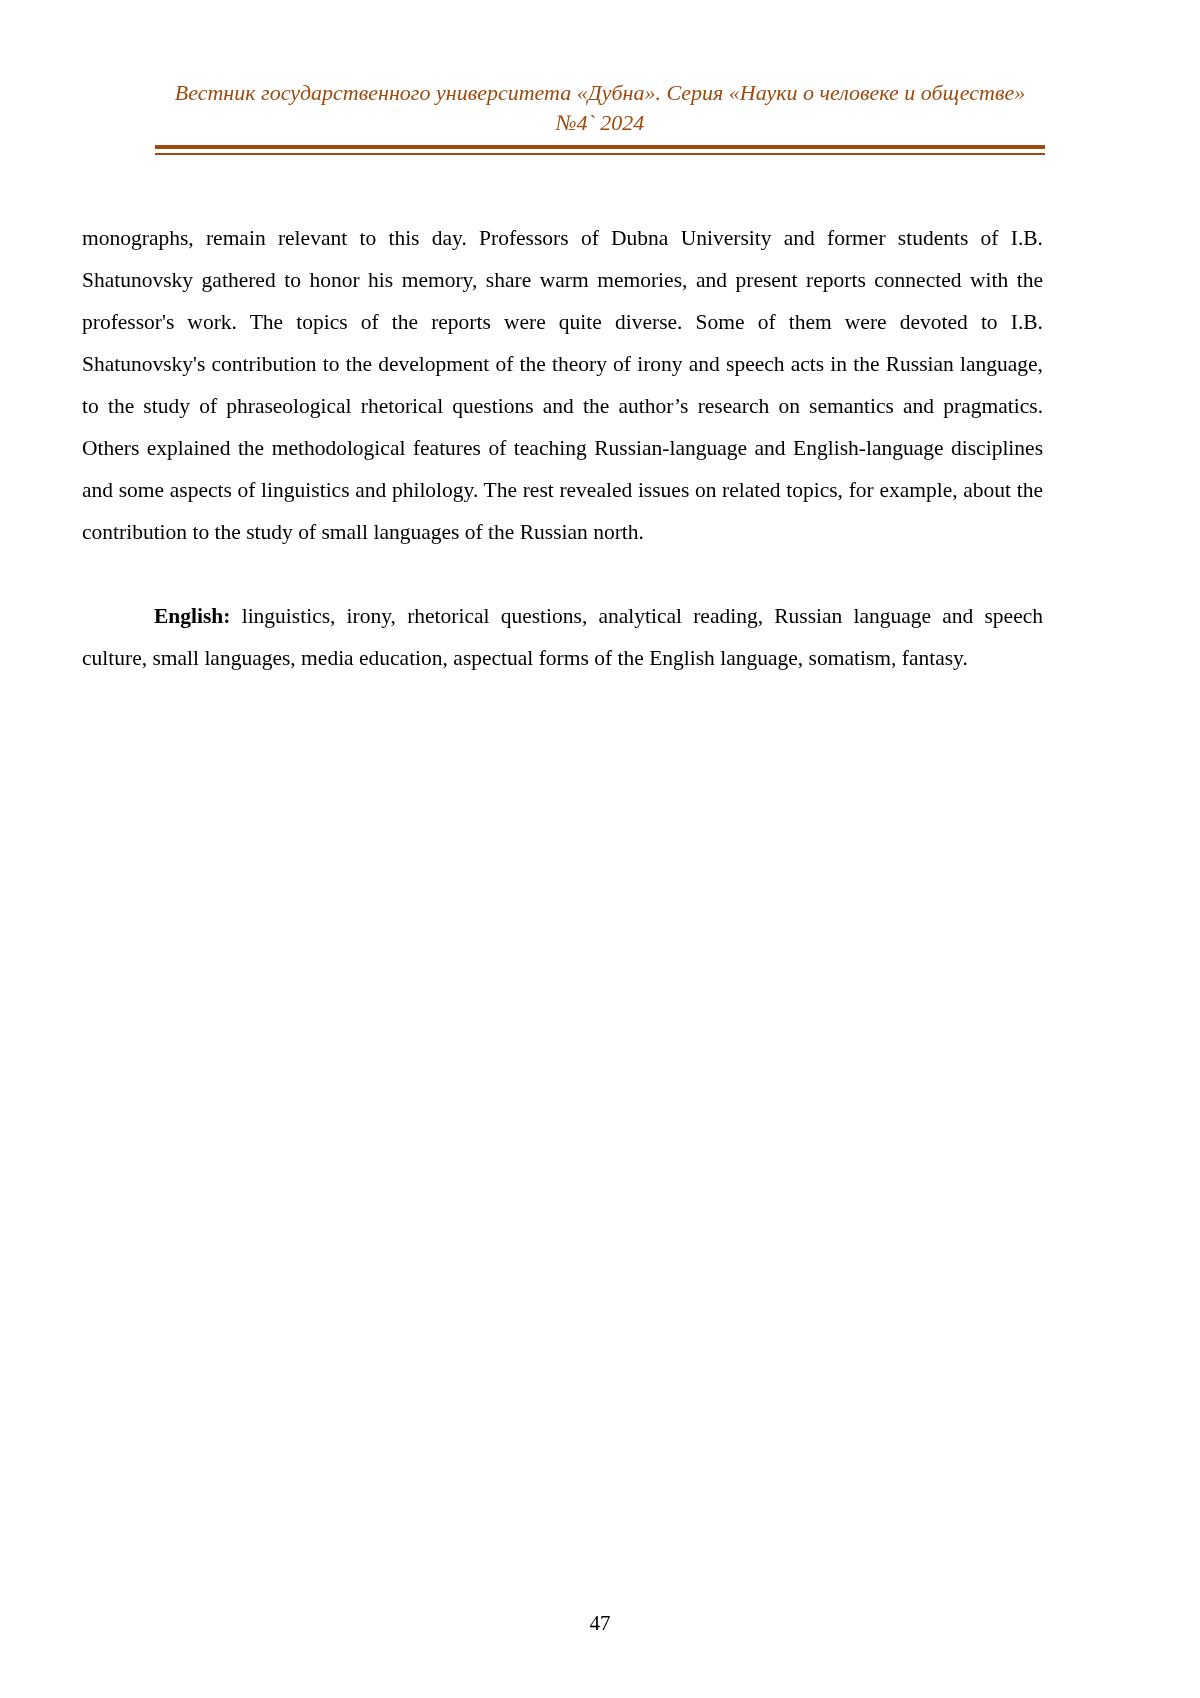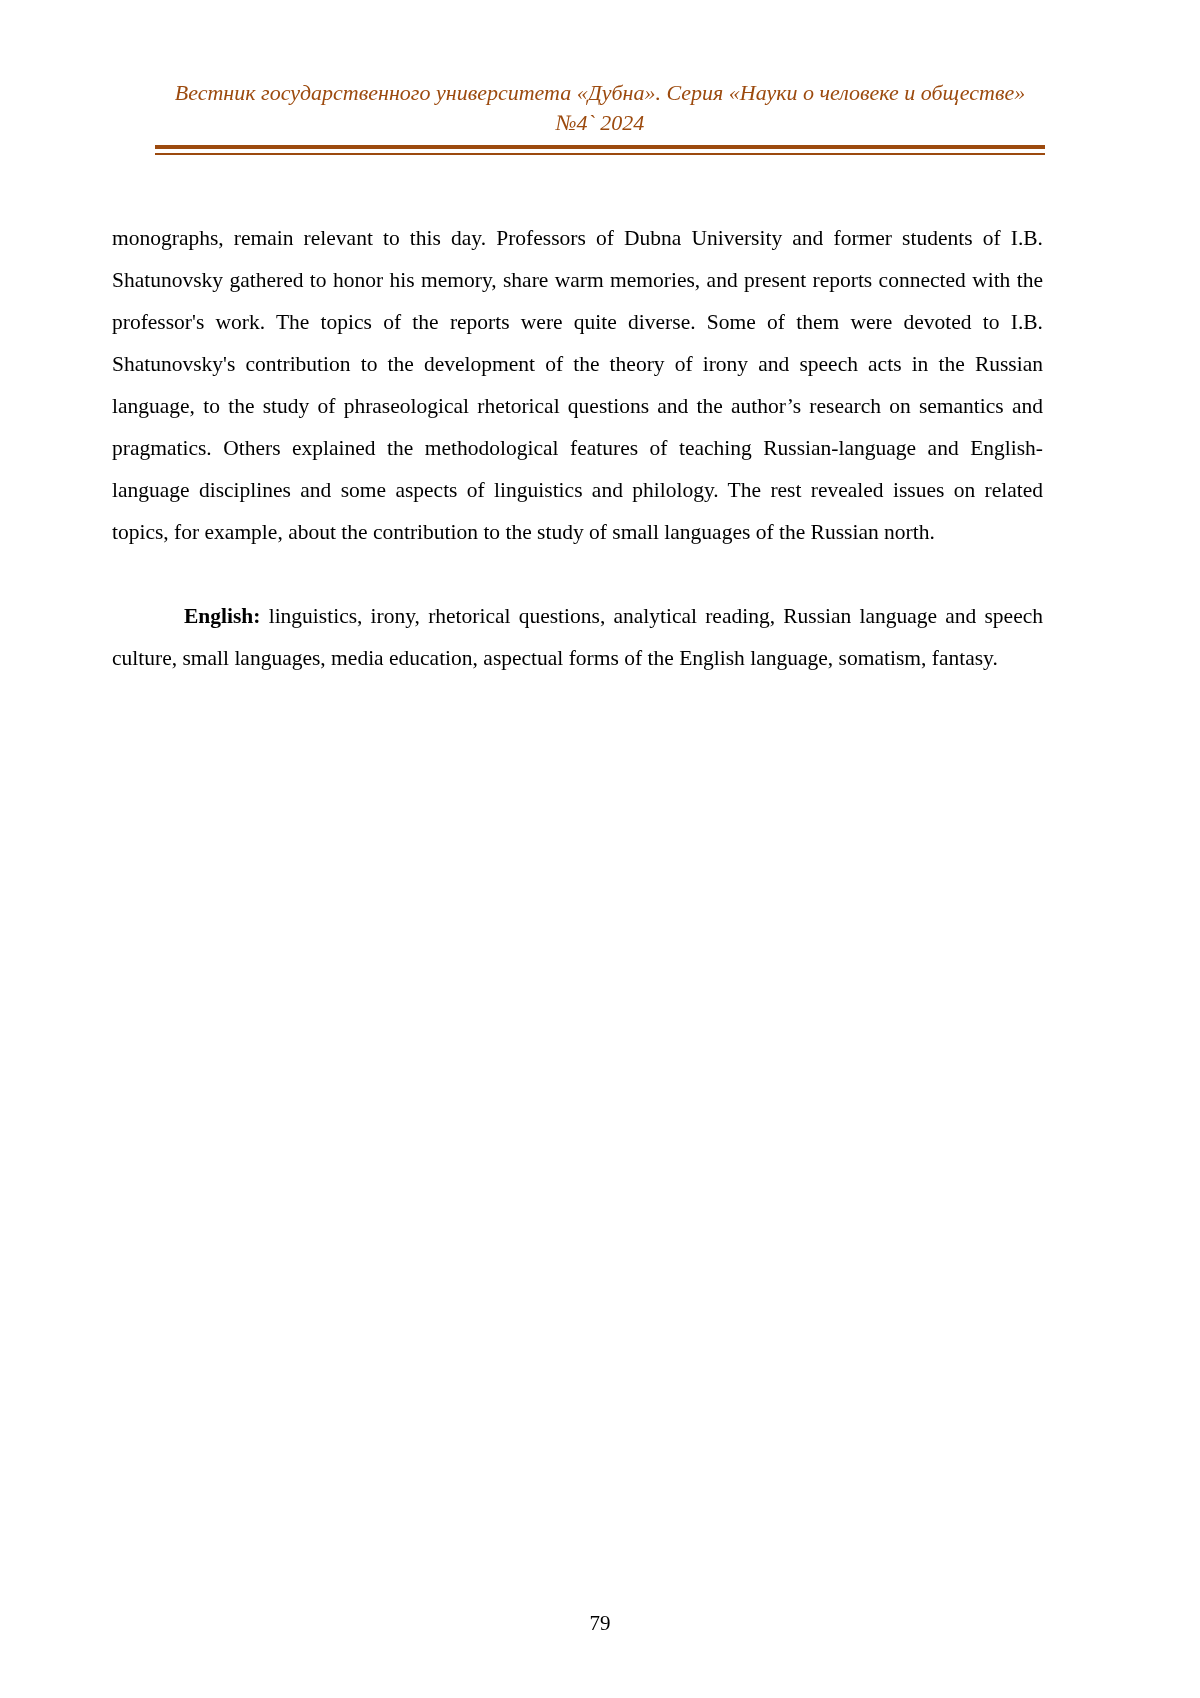--- a/index.html
+++ b/index.html
@@ -28,21 +28,21 @@
     color: #9c4a0e;
     padding: 0 10px;
   }
   .header-rule {
     margin-top: 7px;
     height: 4px;
     border-top: 4px solid #9c4a0e;
     border-bottom: 2px solid #9c4a0e;
   }
   .content {
-    margin: 62px 157px 0 112px;
+    margin: 62px 157px 0 82px;
     font-size: 21.5px;
     line-height: 42px;
   }
   .body-paragraph {
     margin: 0;
     text-align: justify;
     text-justify: inter-word;
   }
   .keywords-paragraph {
     margin: 42px 0 0 0;
@@ -77,16 +77,16 @@
 
   <main class="content">
     <p class="body-paragraph">monographs, remain relevant to this day. Professors of Dubna University and former students of I.B. Shatunovsky gathered to honor his memory, share warm memories, and present reports connected with the professor's work. The topics of the reports were quite diverse. Some of them were devoted to I.B. Shatunovsky's contribution to the development of the theory of irony and speech acts in the Russian language, to the study of phraseological rhetorical questions and the author’s research on semantics and pragmatics. Others explained the methodological features of teaching Russian-language and English-language disciplines and some aspects of linguistics and philology. The rest revealed issues on related topics, for example, about the contribution to the study of small languages of the Russian north.</p>
 
     <p class="keywords-paragraph">
       <span class="keywords-label">English:</span><span> linguistics, irony, rhetorical questions, analytical reading, Russian language and speech culture, small languages, media education, aspectual forms of the English language, somatism, fantasy.</span>
     </p>
   </main>
 
   <footer class="footer">
-    <div class="page-number">79</div>
+    <div class="page-number">47</div>
   </footer>
 
 </div>
 
 </body></html>

